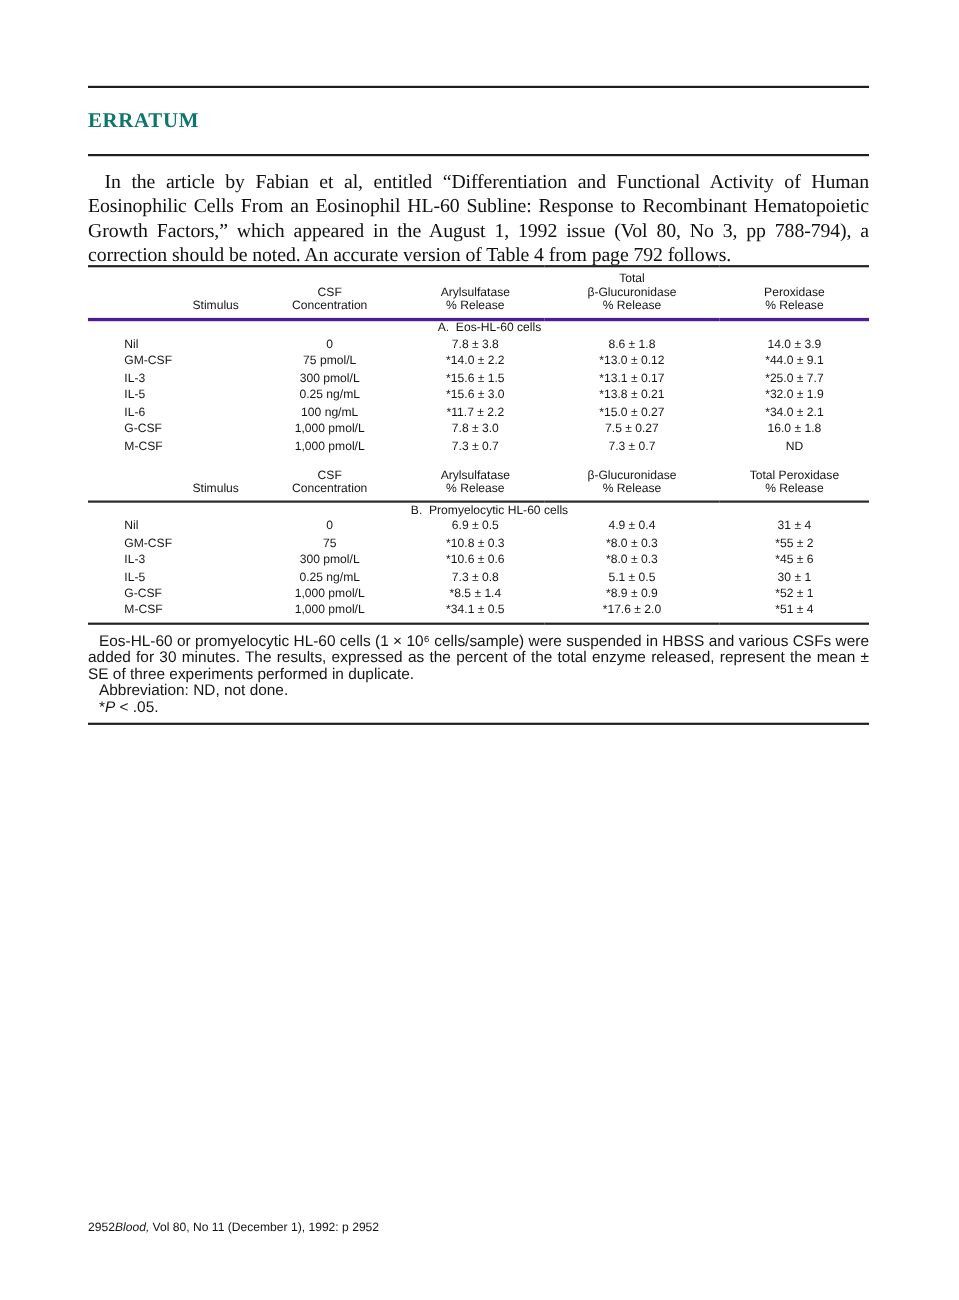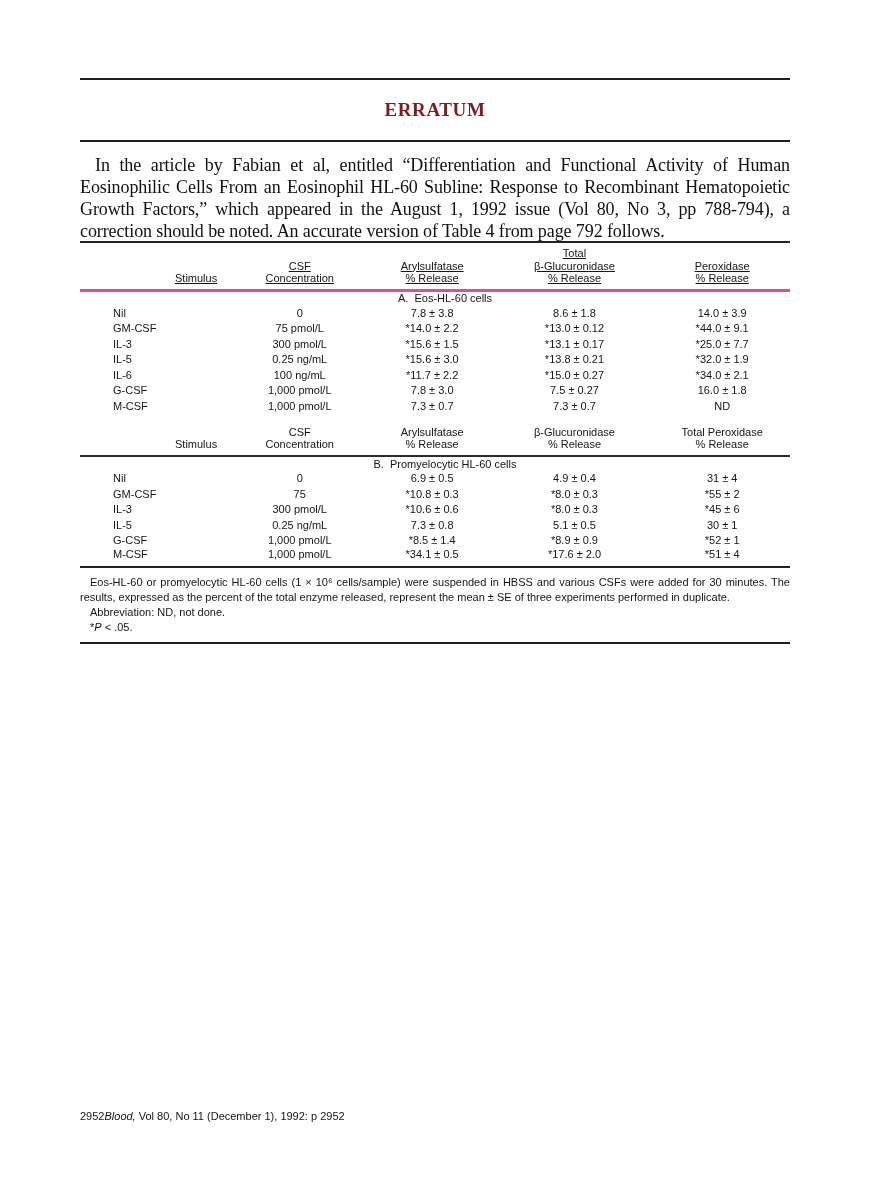--- a/index.html
+++ b/index.html
@@ -18,26 +18,26 @@
     width: 710px;
     background: #1f1f1f;
   }
   #rule-top    { top: 78px;  height: 2px; }
   #rule-below-heading { top: 140px; height: 2px; }
   .erratum-heading {
     position: absolute;
     top: 99px;
     left: 80px;
     width: 710px;
-    text-align: center;
+    text-align: left;
     font-family: "Liberation Serif", serif;
     font-weight: bold;
     font-size: 19px;
     letter-spacing: 0.6px;
-    color: #7f1d1d;
+    color: #0f766e;
   }
   .intro {
     position: absolute;
     top: 154px;
     left: 80px;
     width: 710px;
     font-family: "Liberation Serif", serif;
     font-size: 18px;
     letter-spacing: -0.1px;
     line-height: 22px;
@@ -66,36 +66,36 @@
     color: #151515;
     border-top: 2px solid #222;
   }
   th {
     font-weight: normal;
     vertical-align: bottom;
     text-align: center;
     line-height: 12.5px;
     padding: 4px 0 4px 0;
   }
-  thead th { border-bottom: 3px solid #ec4899; text-decoration: underline; }
+  thead th { border-bottom: 3px solid #4c1d95; }
   th.stim-h { text-align: left; padding-left: 95px; }
   tbody.h2 th { border-bottom: 2px solid #2a2a2a; padding-top: 12px; }
   td { height: 15.5px; text-align: center; vertical-align: middle; }
   td.stim { text-align: left; padding-left: 33px; }
   tr.seclabel td {
     text-align: center;
     padding-left: 20px;
     height: 15px;
     white-space: pre;
     margin-top: 48px;
   }
   tr.last td { border-bottom: 2px solid #222; padding-bottom: 6px; }
   .footnotes {
     margin-top: 7px;
-    font-size: 11px;
+    font-size: 14px;
     line-height: 15px;
     color: #151515;
   }
   .fn-methods { text-indent: 10px; text-align: justify; }
   .fn-indent  { text-indent: 10px; }
   .rule-final { height: 2px; background: #1f1f1f; margin-top: 7px; }
   .footer {
     position: absolute;
     top: 1110px;
     left: 80px;

